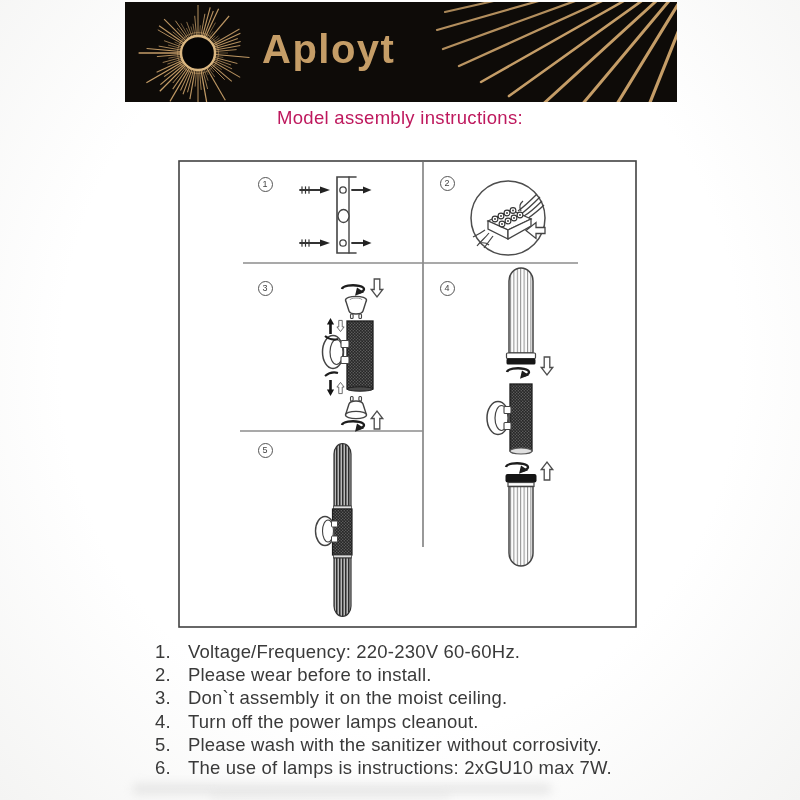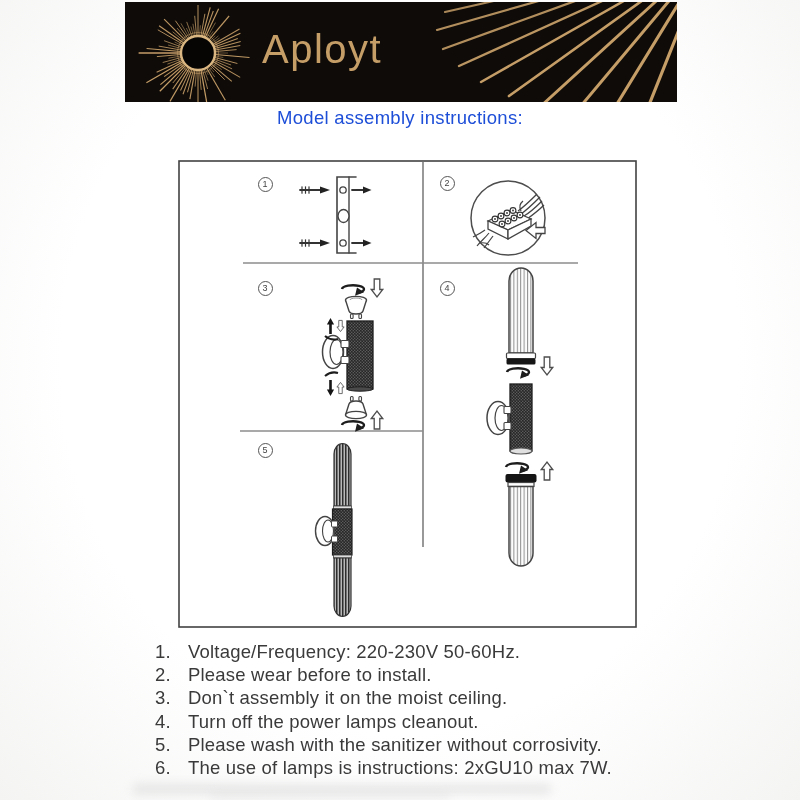--- a/index.html
+++ b/index.html
@@ -8,24 +8,24 @@
     background:radial-gradient(ellipse at 50% 45%, #ffffff 60%, #f4f4f3 100%);
     font-family:"Liberation Sans", sans-serif;
     color:#353535;
   }
   .banner{
     position:absolute;left:125px;top:2px;width:552px;height:100px;
     background:#0e0b08;overflow:hidden;
   }
   .brand{
     position:absolute;left:137px;top:50%;transform:translateY(-56%);
-    font-size:40px;letter-spacing:1.5px;color:#c59d67;font-weight:400;
+    font-size:40px;letter-spacing:1.5px;color:#c59d67;font-weight:700;
   }
   .heading{position:absolute;left:0;top:106px;width:800px;text-align:center;line-height:23px;
-    font-size:18.5px;color:#1d4ed8;letter-spacing:.3px;}
+    font-size:18.5px;color:#be185d;letter-spacing:.3px;}
   .heading .model{letter-spacing:.5px;}
   .diagram-wrap{position:absolute;left:0;top:0;}
   .stepnum{
     position:absolute;width:13px;height:13px;border:1.2px solid #555;border-radius:50%;
     display:flex;align-items:center;justify-content:center;
     font-size:9px;color:#444;background:#fff;line-height:1;
   }
   .instructions{position:absolute;left:155px;top:640px;width:520px;font-size:18.5px;
     line-height:23.2px;color:#3a3a3a;letter-spacing:.2px;}
   .li-row{display:flex;}
@@ -318,21 +318,21 @@
 <div class="stepnum" style="left:257.5px;top:176.5px;">1</div>
 <div class="stepnum" style="left:439.5px;top:175.5px;">2</div>
 <div class="stepnum" style="left:257.5px;top:280.5px;">3</div>
 <div class="stepnum" style="left:439.5px;top:280.5px;">4</div>
 <div class="stepnum" style="left:257.5px;top:442.5px;">5</div>
 </div>
 
 <div class="instructions">
   <div class="li-row">
     <span class="li-num">1.</span>
-    <span class="li-text">Voltage/Frequency: 220-230V 50-60Hz.</span>
+    <span class="li-text">Voltage/Frequency: 220-230V 60-60Hz.</span>
   </div>
   <div class="li-row">
     <span class="li-num">2.</span>
     <span class="li-text">Please wear before to install.</span>
   </div>
   <div class="li-row">
     <span class="li-num">3.</span>
     <span class="li-text">Don`t assembly it on the moist ceiling.</span>
   </div>
   <div class="li-row">

